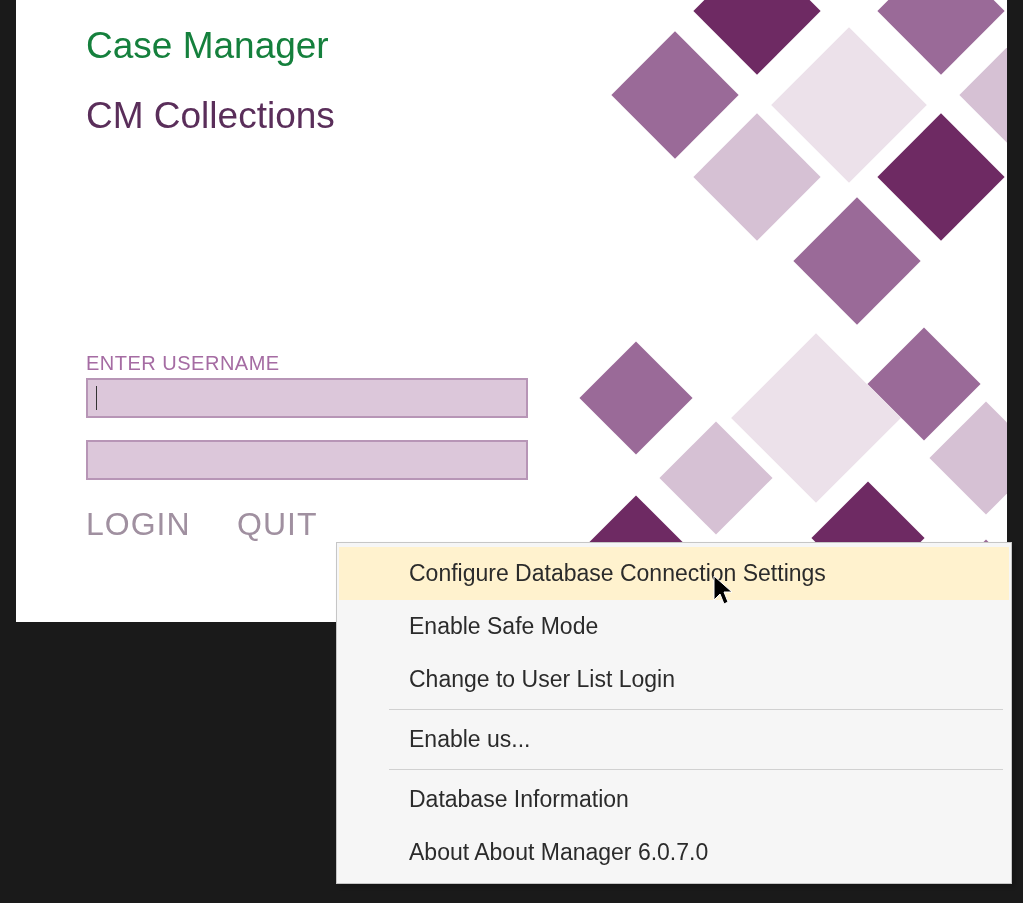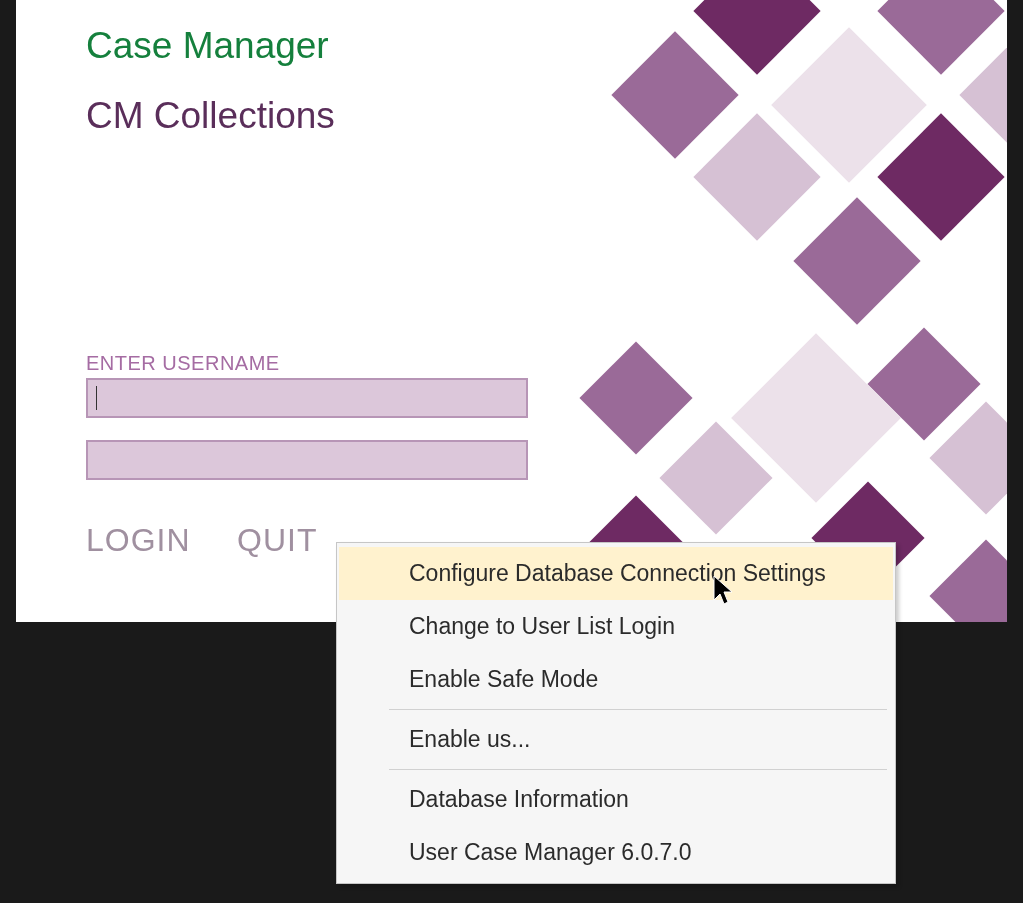--- a/index.html
+++ b/index.html
@@ -58,39 +58,39 @@
       height: 40px;
       border: 2px solid #b795b6;
       background: #dcc7da;
       font-size: 22px;
       padding: 4px 8px;
       color: #333;
       outline: none;
       margin-bottom: 22px;
     }
     .button-row {
-      margin-top: 20px;
+      margin-top: 4px;
     }
     .text-button {
       display: inline-block;
       font-size: 32px;
       color: #a090a0;
       font-weight: 400;
       letter-spacing: 1px;
       margin-right: 42px;
       cursor: pointer;
       background: none;
       border: none;
       font-family: inherit;
     }
     .context-menu {
       position: absolute;
       left: 336px;
       top: 542px;
-      width: 560px;
+      width: 676px;
       background: #f6f6f6;
       border: 1px solid #c6c6c6;
       box-shadow: 3px 3px 4px rgba(0,0,0,0.2);
       padding: 4px 2px;
     }
     .menu-item {
       font-size: 23px;
       color: #2b2b2b;
       padding: 13px 14px 13px 70px;
       cursor: pointer;
@@ -178,24 +178,24 @@
     <div class="button-row">
       <button class="text-button">LOGIN</button>
       <button class="text-button">QUIT</button>
     </div>
   </div>
 
 </div>
 
 <div class="context-menu">
   <div class="menu-item highlighted">Configure Database Connection Settings</div>
+  <div class="menu-item">Enable Safe Mode</div>
   <div class="menu-item">Change to User List Login</div>
-  <div class="menu-item">Enable Safe Mode</div>
   <div class="menu-separator"></div>
   <div class="menu-item">Enable us...</div>
   <div class="menu-separator"></div>
   <div class="menu-item">Database Information</div>
-  <div class="menu-item">User Case Manager 6.0.7.0</div>
+  <div class="menu-item">About About Manager 6.0.7.0</div>
 </div>
 
 <svg class="cursor" viewBox="0 0 24 34">
   <path d="M 2 2 L 2 26 L 8 20 L 12 30 L 16 28 L 12 18 L 20 18 Z" fill="#000" stroke="#fff" stroke-width="1"></path>
 </svg>
 
 </body></html>

